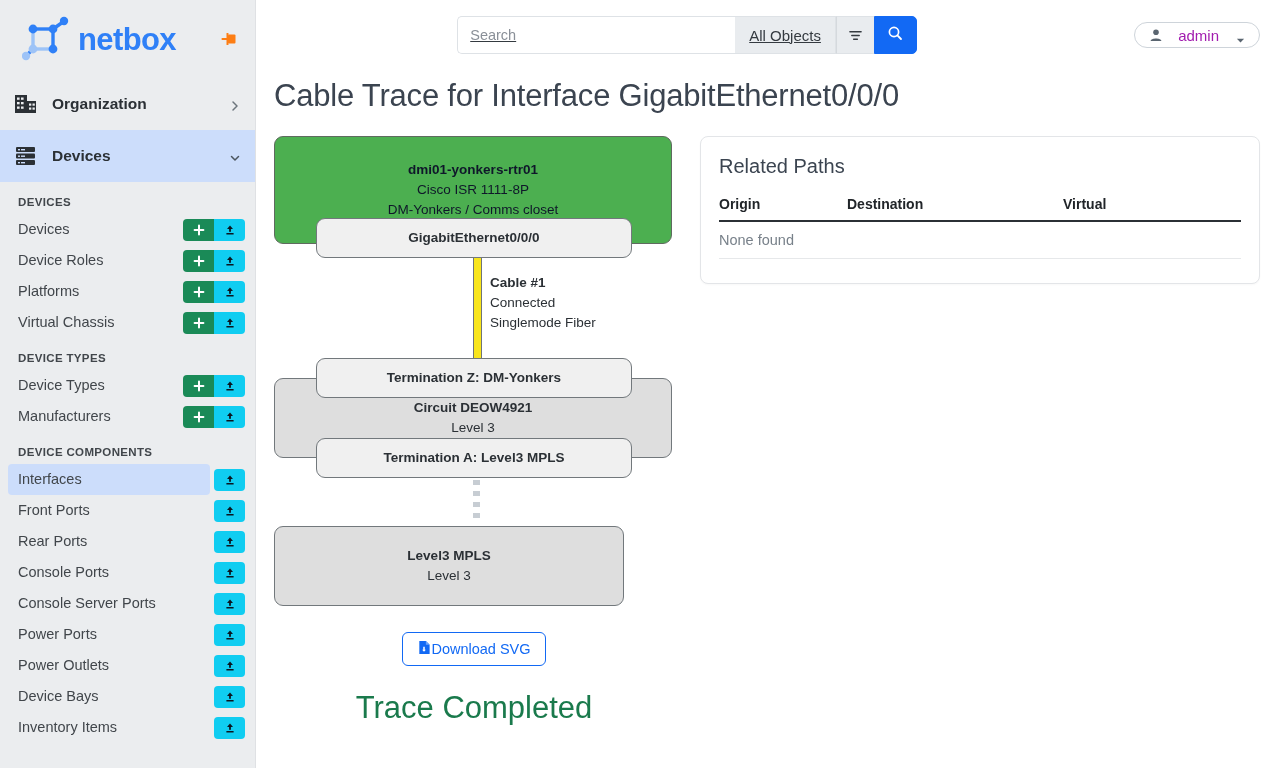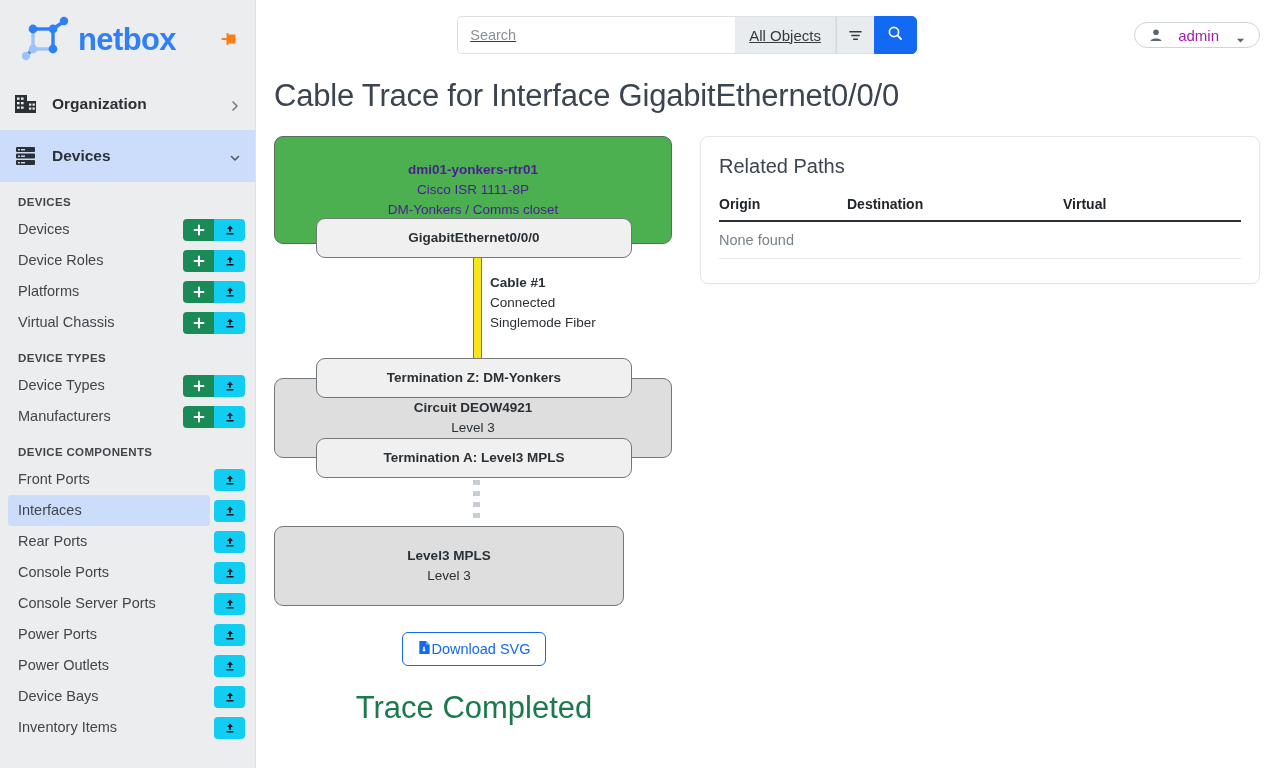--- a/index.html
+++ b/index.html
@@ -140,21 +140,21 @@
   .tnode {
     border: 1.3px solid #72787c;
     border-radius: 9px;
     text-align: center;
     position: relative;
   }
   .tnode .n1 { font-size: 13.5px; font-weight: 700; line-height: 1.5; }
   .tnode .n2 { font-size: 13.5px; font-weight: 400; line-height: 1.5; }
 
   .node-device {
-    background: #4caf50; color: #4c1d95;
+    background: #4caf50; color: #0f172a;
     height: 108px; width: 398px;
     display: flex; flex-direction: column;
     align-items: center; justify-content: center;
     border-color: #5f6a5f;
   }
   .node-term {
     background: #f0f0f0; color: #2b3035;
     width: 316px; height: 40px;
     margin: 0 auto;
     display: flex; align-items: center; justify-content: center;
@@ -426,34 +426,34 @@
             <span class="mini-btn mini-imp">
               <svg viewBox="0 0 12 12" aria-hidden="true">
                 <path d="M6 1.4 L9 5 H3 Z" fill="#0b1620"></path>
                 <rect x="5.1" y="4.4" width="1.8" height="3.4" fill="#0b1620"></rect>
                 <rect x="2.4" y="9" width="7.2" height="1.5" fill="#0b1620"></rect>
               </svg>
             </span>
           </span>
         </div>
         <div class="sec-title">DEVICE COMPONENTS</div>
-        <div class="nav-row">
-          <span class="nrlabel">Front Ports</span>
-          <span class="btn-pair">
-            <span class="mini-btn mini-imp solo">
-              <svg viewBox="0 0 12 12" aria-hidden="true">
-                <path d="M6 1.4 L9 5 H3 Z" fill="#0b1620"></path>
-                <rect x="5.1" y="4.4" width="1.8" height="3.4" fill="#0b1620"></rect>
-                <rect x="2.4" y="9" width="7.2" height="1.5" fill="#0b1620"></rect>
-              </svg>
-            </span>
-          </span>
-        </div>
         <div class="nav-row selected">
           <span class="nrlabel">Interfaces</span>
+          <span class="btn-pair">
+            <span class="mini-btn mini-imp solo">
+              <svg viewBox="0 0 12 12" aria-hidden="true">
+                <path d="M6 1.4 L9 5 H3 Z" fill="#0b1620"></path>
+                <rect x="5.1" y="4.4" width="1.8" height="3.4" fill="#0b1620"></rect>
+                <rect x="2.4" y="9" width="7.2" height="1.5" fill="#0b1620"></rect>
+              </svg>
+            </span>
+          </span>
+        </div>
+        <div class="nav-row">
+          <span class="nrlabel">Front Ports</span>
           <span class="btn-pair">
             <span class="mini-btn mini-imp solo">
               <svg viewBox="0 0 12 12" aria-hidden="true">
                 <path d="M6 1.4 L9 5 H3 Z" fill="#0b1620"></path>
                 <rect x="5.1" y="4.4" width="1.8" height="3.4" fill="#0b1620"></rect>
                 <rect x="2.4" y="9" width="7.2" height="1.5" fill="#0b1620"></rect>
               </svg>
             </span>
           </span>
         </div>

